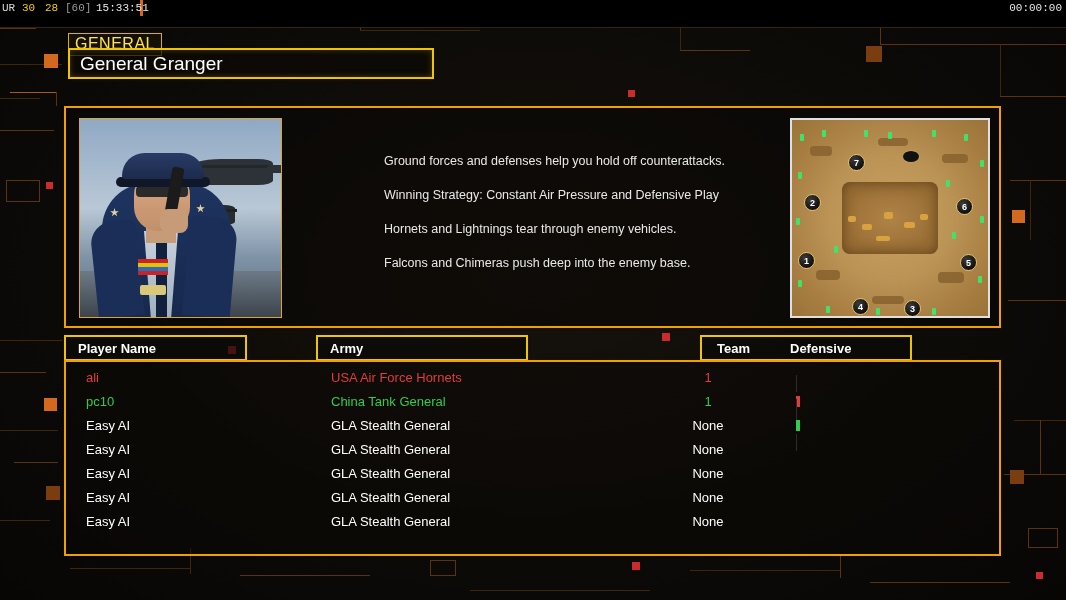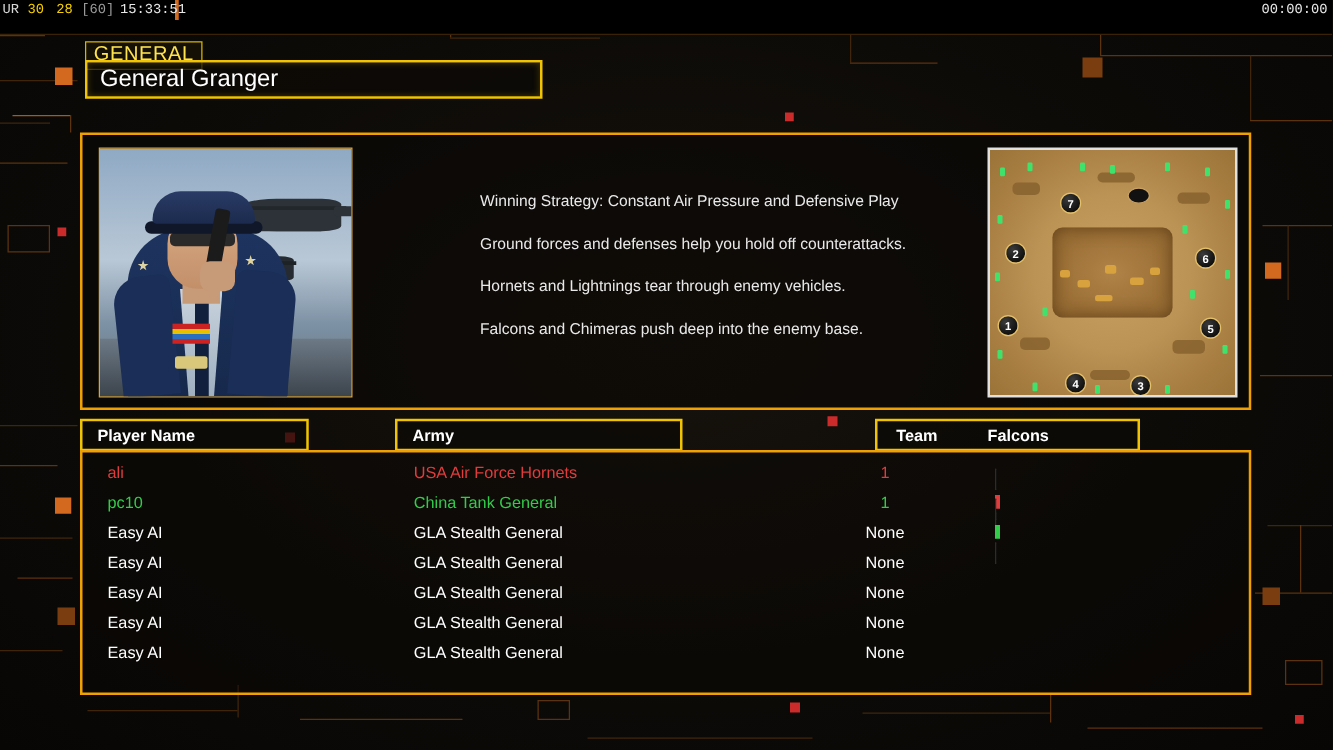--- a/index.html
+++ b/index.html
@@ -176,21 +176,21 @@
 
   
   .col-head {
     position: absolute; height: 26px;
     border: 2px solid #f0c400;
     background: rgba(12,10,6,.7);
     color: #ffffff; font-size: 13px; font-weight: bold;
     display: flex; align-items: center;
   }
   #head-player { left: 64px; top: 335px; width: 183px; padding-left: 12px; }
-  #head-army   { left: 316px; top: 335px; width: 230px; padding-left: 12px; }
+  #head-army   { left: 316px; top: 335px; width: 212px; padding-left: 12px; }
   #head-team   { left: 700px; top: 335px; width: 212px; }
   #head-team .t { position:absolute; left: 15px; }
   #head-team .p { position:absolute; left: 88px; }
 
   
   #list-panel {
     position: absolute; left: 64px; top: 360px;
     width: 937px; height: 196px;
     border: 2px solid #f0a000;
     background: rgba(10,8,5,.4);
@@ -313,22 +313,22 @@
       <div class="pt-glasses"></div>
       <div class="pt-brim"></div>
       <div class="pt-cap"></div>
       <div class="pt-star1"></div>
       <div class="pt-star2"></div>
       <div class="pt-mic"></div>
       <div class="pt-hand"></div>
     </div>
 
     <div id="strategy">
+      <p>Ground forces and defenses help you hold off counterattacks.</p>
       <p>Winning Strategy: Constant Air Pressure and Defensive Play</p>
-      <p>Ground forces and defenses help you hold off counterattacks.</p>
       <p>Hornets and Lightnings tear through enemy vehicles.</p>
       <p>Falcons and Chimeras push deep into the enemy base.</p>
     </div>
 
     <div id="map-preview">
       <div class="mp-center"></div>
       <div class="mp-rock" style="left:18px;top:26px;width:22px;height:10px;"></div>
       <div class="mp-rock" style="left:150px;top:34px;width:26px;height:9px;"></div>
       <div class="mp-rock" style="left:24px;top:150px;width:24px;height:10px;"></div>
       <div class="mp-rock" style="left:146px;top:152px;width:26px;height:11px;"></div>
@@ -372,21 +372,21 @@
   </div>
 
   <div class="col-head" id="head-player">
     <span>Player Name</span>
   </div>
   <div class="col-head" id="head-army">
     <span>Army</span>
   </div>
   <div class="col-head" id="head-team">
     <span class="t">Team</span>
-    <span class="p">Falcons</span>
+    <span class="p">Defensive</span>
   </div>
 
   <div id="list-panel">
 
     <div class="prow" style="top:4px;">
       <span class="pname" style="color:#e03c3c;">ali</span>
       <span class="parmy" style="color:#e03c3c;">USA Air Force Hornets</span>
       <span class="pteam" style="color:#e03c3c;">1</span>
       <span class="pprog">
         <span class="bar-outer"><span class="bar-fill" style="width:2%;background:#e03c3c;display:block;"></span></span>

